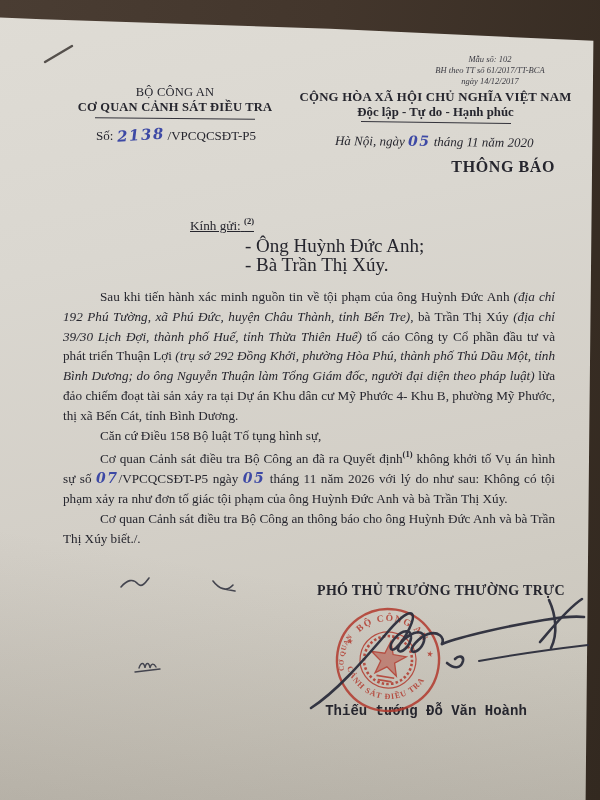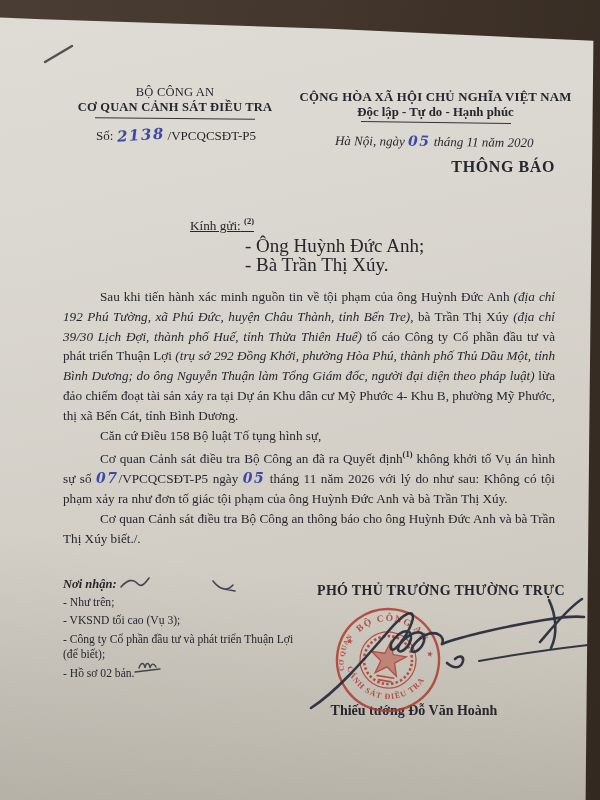--- a/index.html
+++ b/index.html
@@ -39,20 +39,25 @@
   .signer-title{font-size:14px;font-weight:bold;letter-spacing:.3px;}
   .signer-name{font-size:14px;font-weight:bold;}
   svg text{font-family:"Liberation Serif","DejaVu Serif",serif;}
 </style>
 </head>
 <body>
 
 <div class="scene">
   <div class="paper">
 
+    <div class="abs form-note center" style="left:390px;top:54px;width:200px;">
+      <div>Mẫu số: 102</div>
+      <div>BH theo TT số 61/2017/TT-BCA</div>
+      <div>ngày 14/12/2017</div>
+    </div>
 
     <div class="abs center" style="left:65px;top:85px;width:220px;">
       <div class="org-top">BỘ CÔNG AN</div>
       <div class="org-main">CƠ QUAN CẢNH SÁT ĐIỀU TRA</div>
       <div class="rule" style="width:160px;margin:3px auto 0;transform:rotate(0.6deg);"></div>
     </div>
 
     <div class="abs center" style="left:288px;top:90px;width:295px;">
       <div class="motto1">CỘNG HÒA XÃ HỘI CHỦ NGHĨA VIỆT NAM</div>
       <div class="motto2">Độc lập - Tự do - Hạnh phúc</div>
@@ -86,32 +91,23 @@
       <p>
         <span>Sau khi tiến hành xác minh nguồn tin về tội phạm của ông Huỳnh Đức Anh </span><span class="it">(địa chỉ 192 Phú Tường, xã Phú Đức, huyện Châu Thành, tỉnh Bến Tre)</span><span>, bà Trần Thị Xúy </span><span class="it">(địa chỉ 39/30 Lịch Đợi, thành phố Huế, tỉnh Thừa Thiên Huế)</span><span> tố cáo Công ty Cổ phần đầu tư và phát triển Thuận Lợi </span><span class="it">(trụ sở 292 Đồng Khởi, phường Hòa Phú, thành phố Thủ Dầu Một, tỉnh Bình Dương; do ông Nguyễn Thuận làm Tổng Giám đốc, người đại diện theo pháp luật)</span><span> lừa đảo chiếm đoạt tài sản xảy ra tại Dự án Khu dân cư Mỹ Phước 4- Khu B, phường Mỹ Phước, thị xã Bến Cát, tỉnh Bình Dương.</span>
       </p>
       <p>Căn cứ Điều 158 Bộ luật Tố tụng hình sự,</p>
       <p>
         <span>Cơ quan Cảnh sát điều tra Bộ Công an đã ra Quyết định</span><sup class="note">(1)</sup><span> không khởi tố Vụ án hình sự số </span><span class="hw sm">07</span><span>/VPCQCSĐT-P5 ngày </span><span class="hw sm">05</span><span> tháng 11 năm 2026 với lý do như sau: Không có tội phạm xảy ra như đơn tố giác tội phạm của ông Huỳnh Đức Anh và bà Trần Thị Xúy.</span>
       </p>
       <p>Cơ quan Cảnh sát điều tra Bộ Công an thông báo cho ông Huỳnh Đức Anh và bà Trần Thị Xúy biết./.</p>
     </div>
 
-    <div class="abs" style="left:63px;top:577px;width:245px;">
-      <div class="noinhan-label">Nơi nhận:</div>
-      <div class="noinhan-list">
-        <div>- Như trên;</div>
-        <div>- VKSND tối cao (Vụ 3);</div>
-        <div>- Công ty Cổ phần đầu tư và phát triển Thuận Lợi (để biết);</div>
-        <div>- Hồ sơ 02 bản.</div>
-      </div>
-    </div>
 
     <div class="abs signer-title center" style="left:300px;top:583px;width:282px;">PHÓ THỦ TRƯỞNG THƯỜNG TRỰC</div>
-    <div class="abs signer-name center" style="left:300px;top:703px;width:228px;">Thiếu tướng Đỗ Văn Hoành</div>
+    <div class="abs signer-name center" style="left:312px;top:703px;width:228px;font-family:Liberation Mono, monospace;">Thiếu tướng Đỗ Văn Hoành</div>
   </div>
 
   <svg class="abs" style="left:0;top:0;pointer-events:none;" width="600" height="800" viewBox="0 0 600 800">
 
     <g transform="translate(388,660) rotate(9)" stroke="#b23a2e" fill="none" opacity="0.85">
       <circle r="51" stroke-width="2.4"></circle>
       <circle r="28" stroke-width="1.2"></circle>
       <circle r="24" stroke-width="2.6" stroke-dasharray="2.5,2.2"></circle>
       <path id="sealTopArc" d="M -41,2 A 41,41 0 0 1 41,2" stroke="none"></path>
       <path id="sealBotArc" d="M -43,-4 A 43,43 0 0 0 43,-4" stroke="none"></path>

